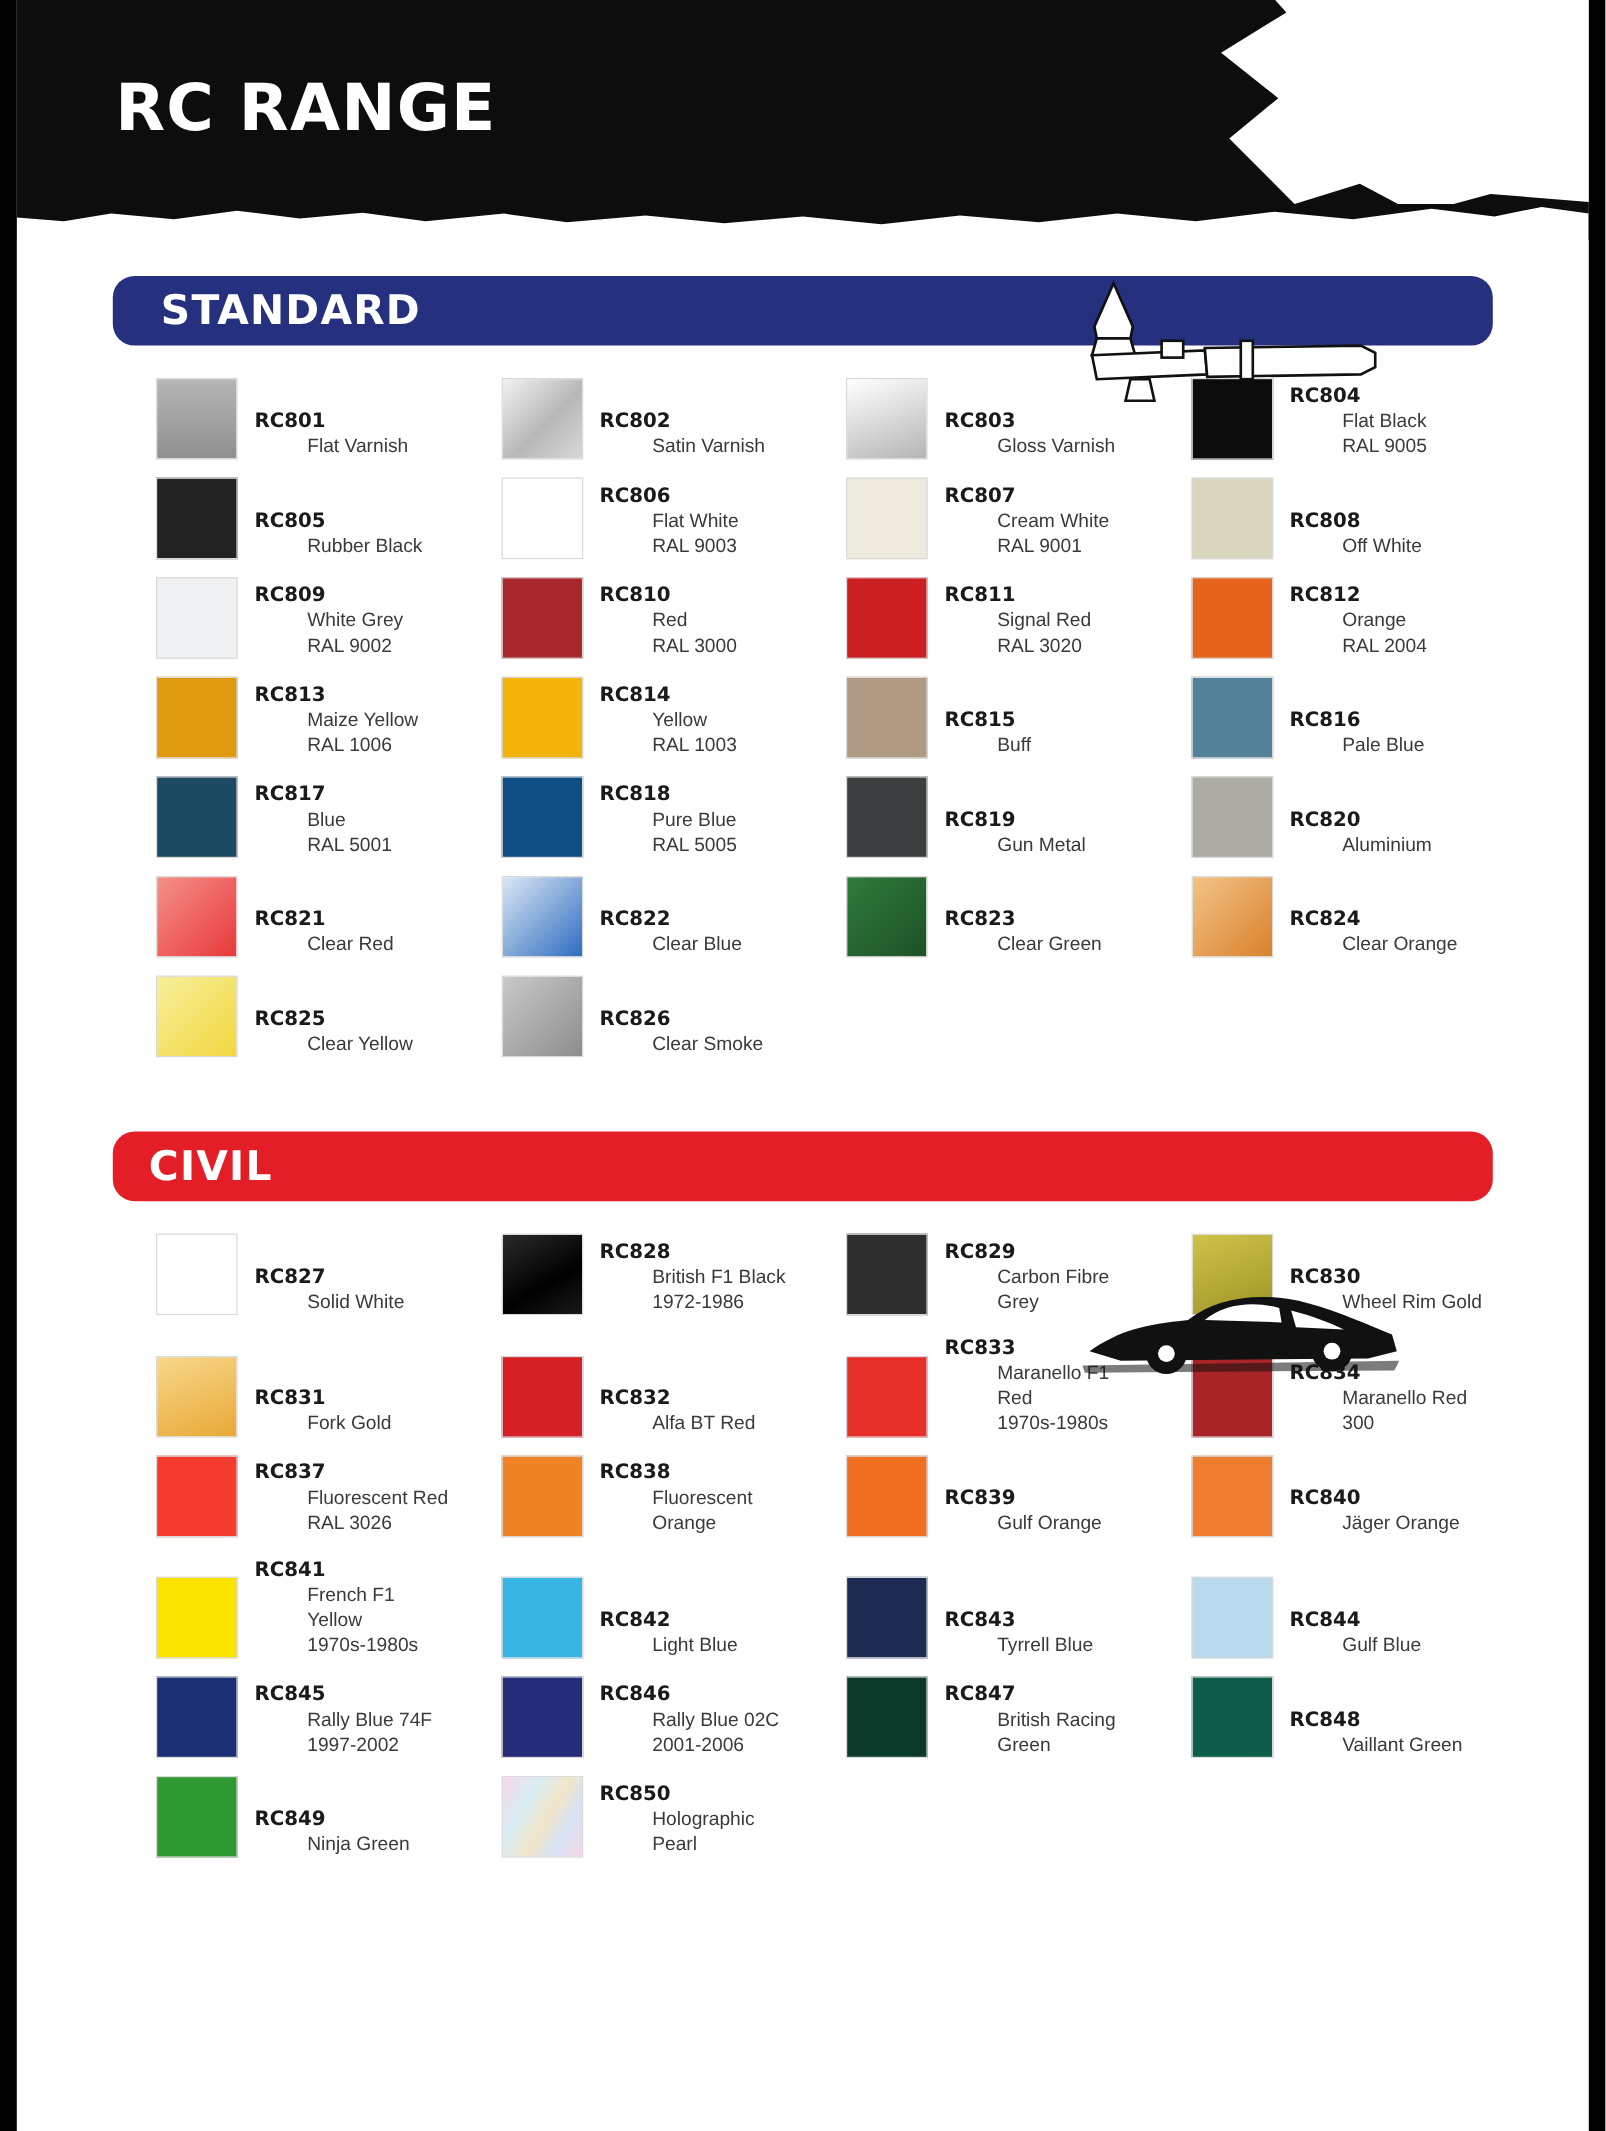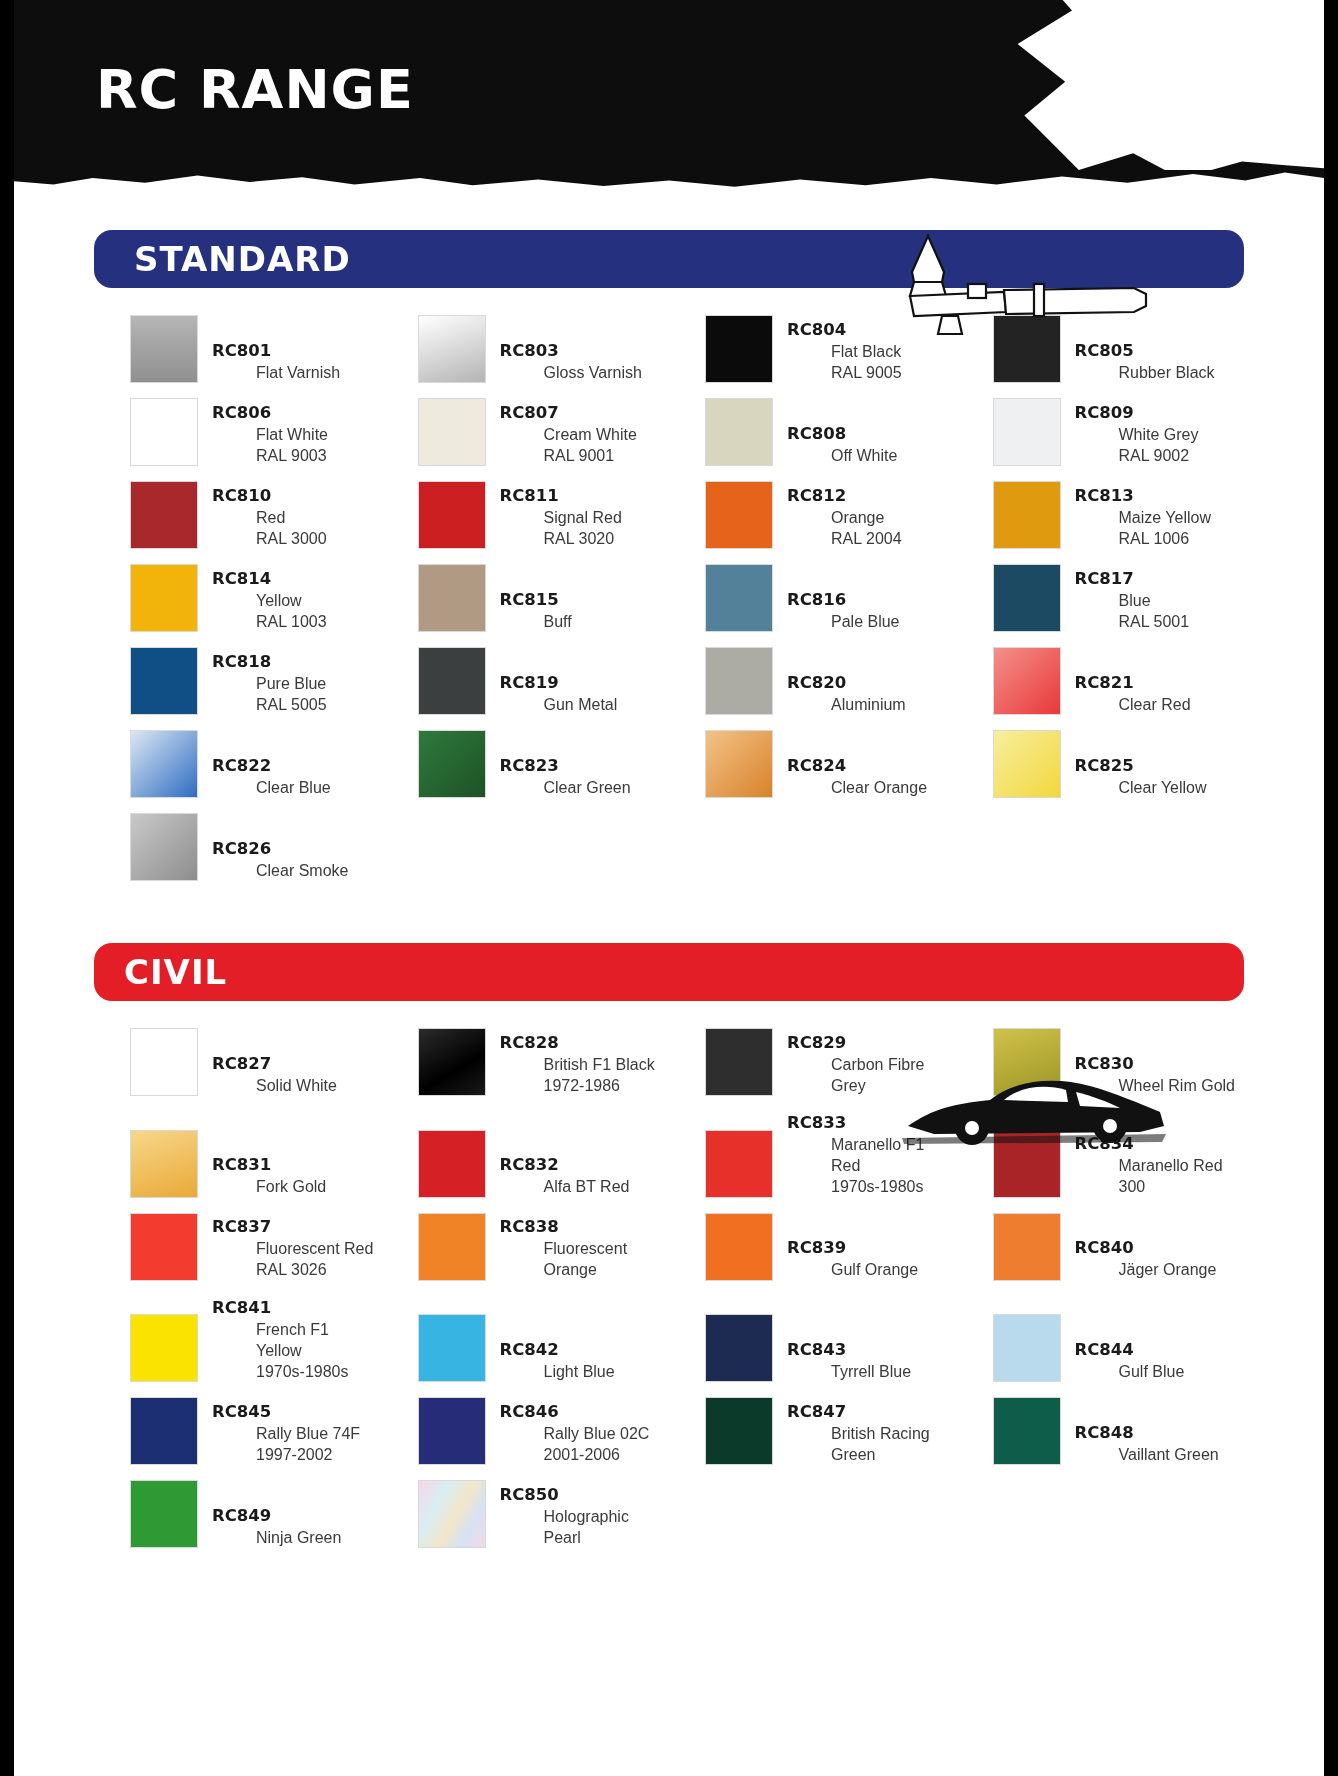--- a/index.html
+++ b/index.html
@@ -160,20 +160,27 @@
 
   <div class="section-bar bar-standard">
     <div class="bar-title">STANDARD</div>
   </div>
   <div class="grid" id="grid-standard">
       <div class="item">
         <div class="swatch" style="background: linear-gradient(rgb(182, 182, 182), rgb(143, 143, 143));"></div>
         <div class="labels">
           <div class="code">RC801</div>
           <div class="name">Flat Varnish</div>
+        </div>
+      </div>
+      <div class="item">
+        <div class="swatch" style="background: linear-gradient(135deg, rgb(242, 242, 242), rgb(184, 184, 184) 55%, rgb(216, 216, 216));"></div>
+        <div class="labels">
+          <div class="code">RC802</div>
+          <div class="name">Satin Varnish</div>
         </div>
       </div>
       <div class="item">
         <div class="swatch" style="background: linear-gradient(160deg, rgb(255, 255, 255), rgb(180, 180, 180));"></div>
         <div class="labels">
           <div class="code">RC803</div>
           <div class="name">Gloss Varnish</div>
         </div>
       </div>
       <div class="item">

